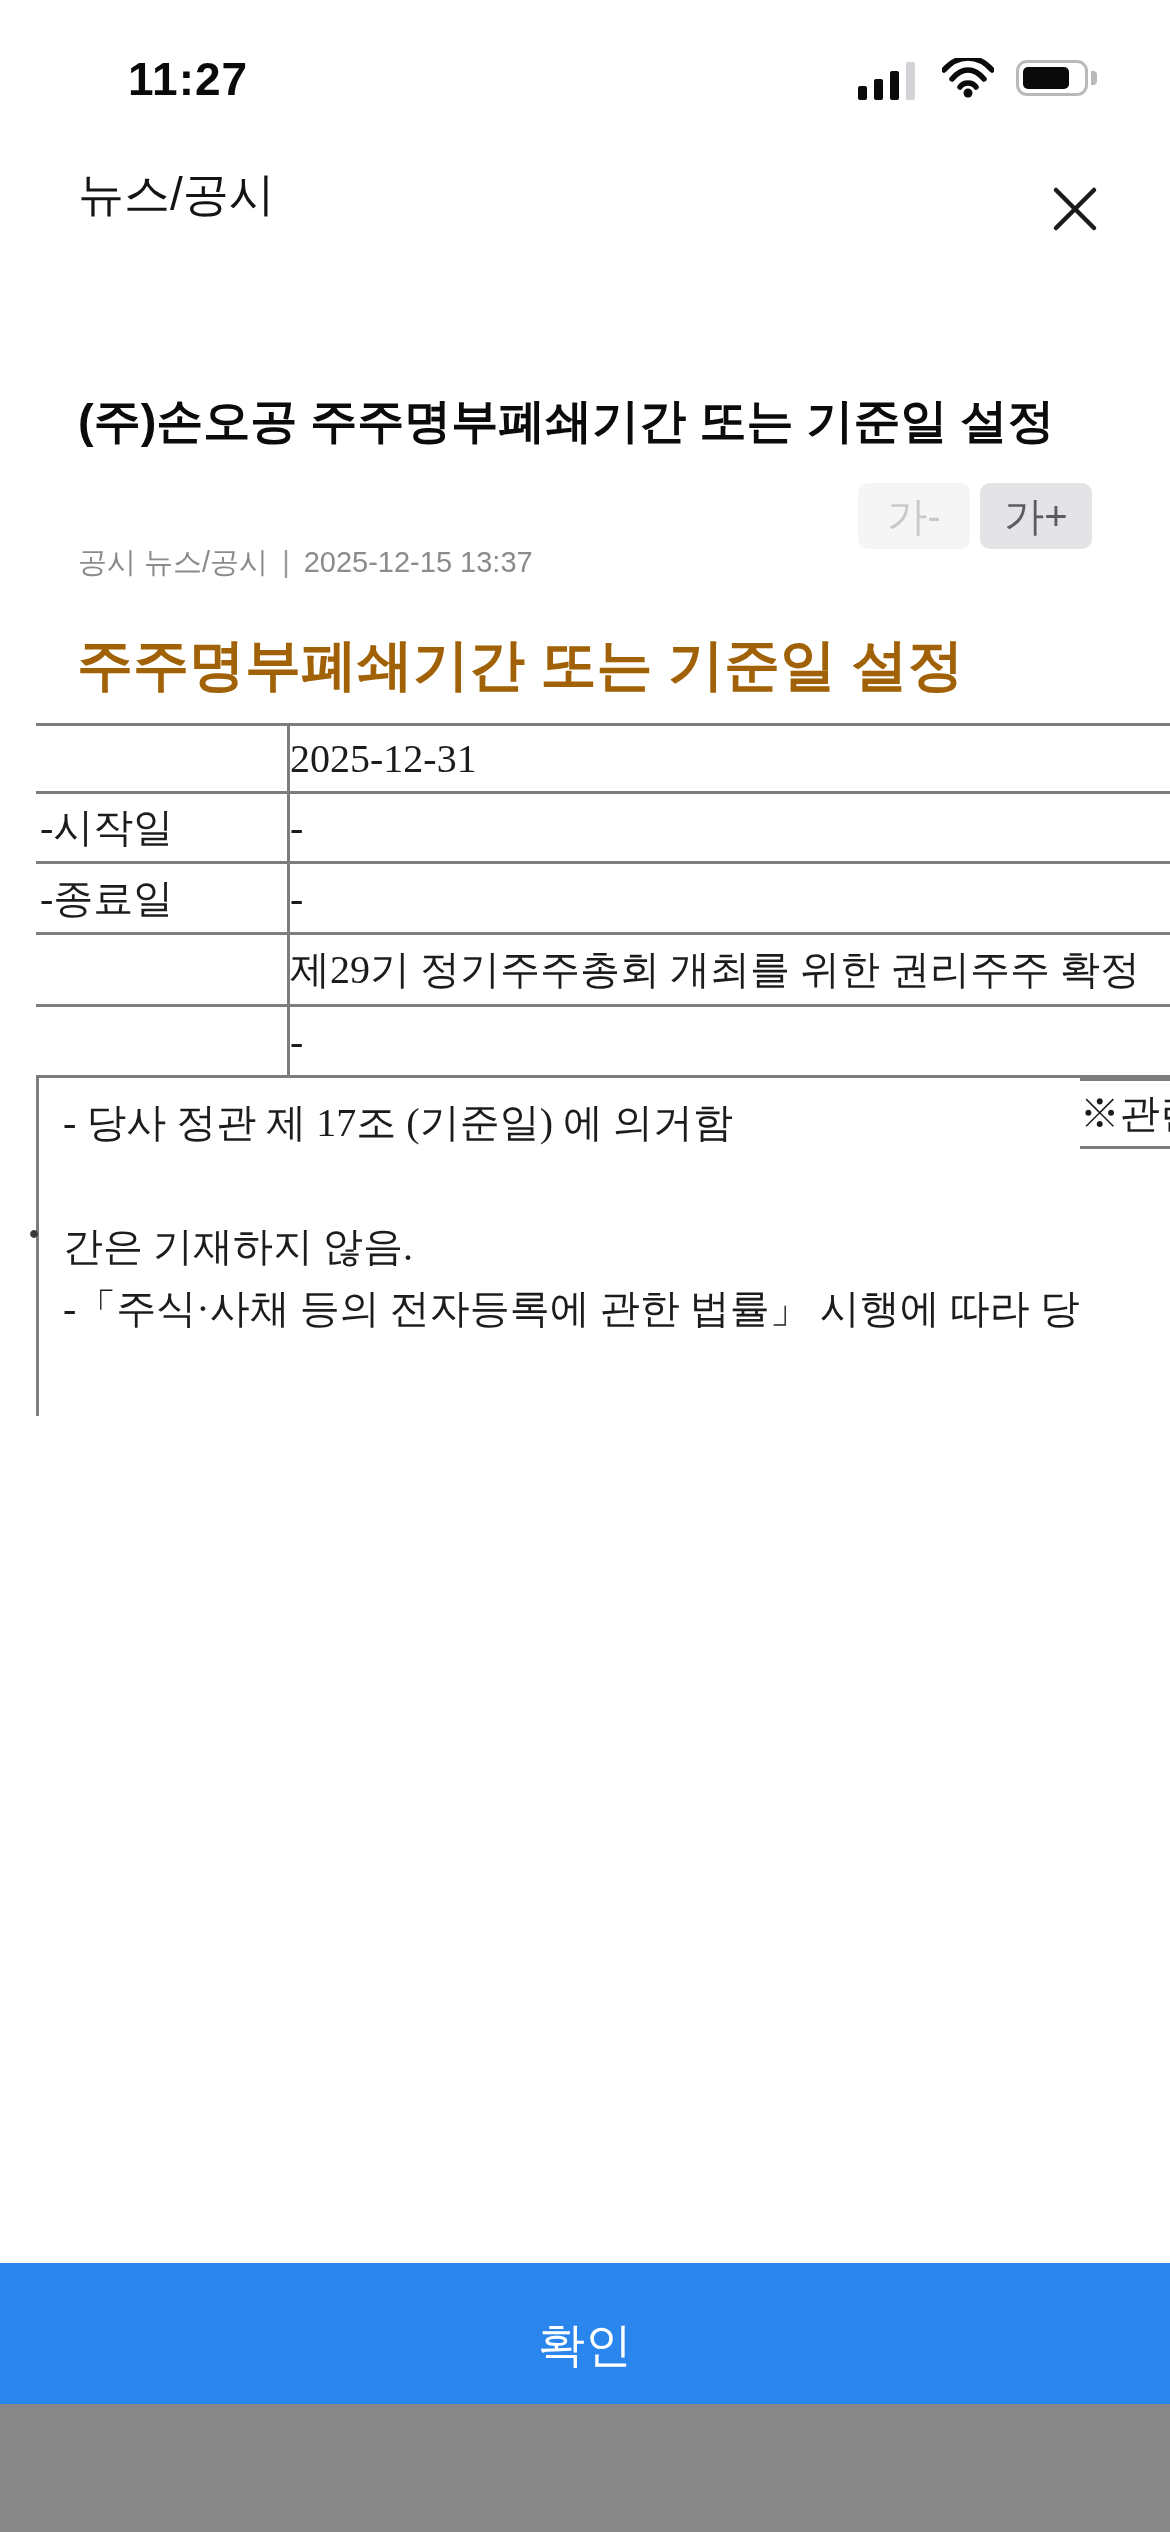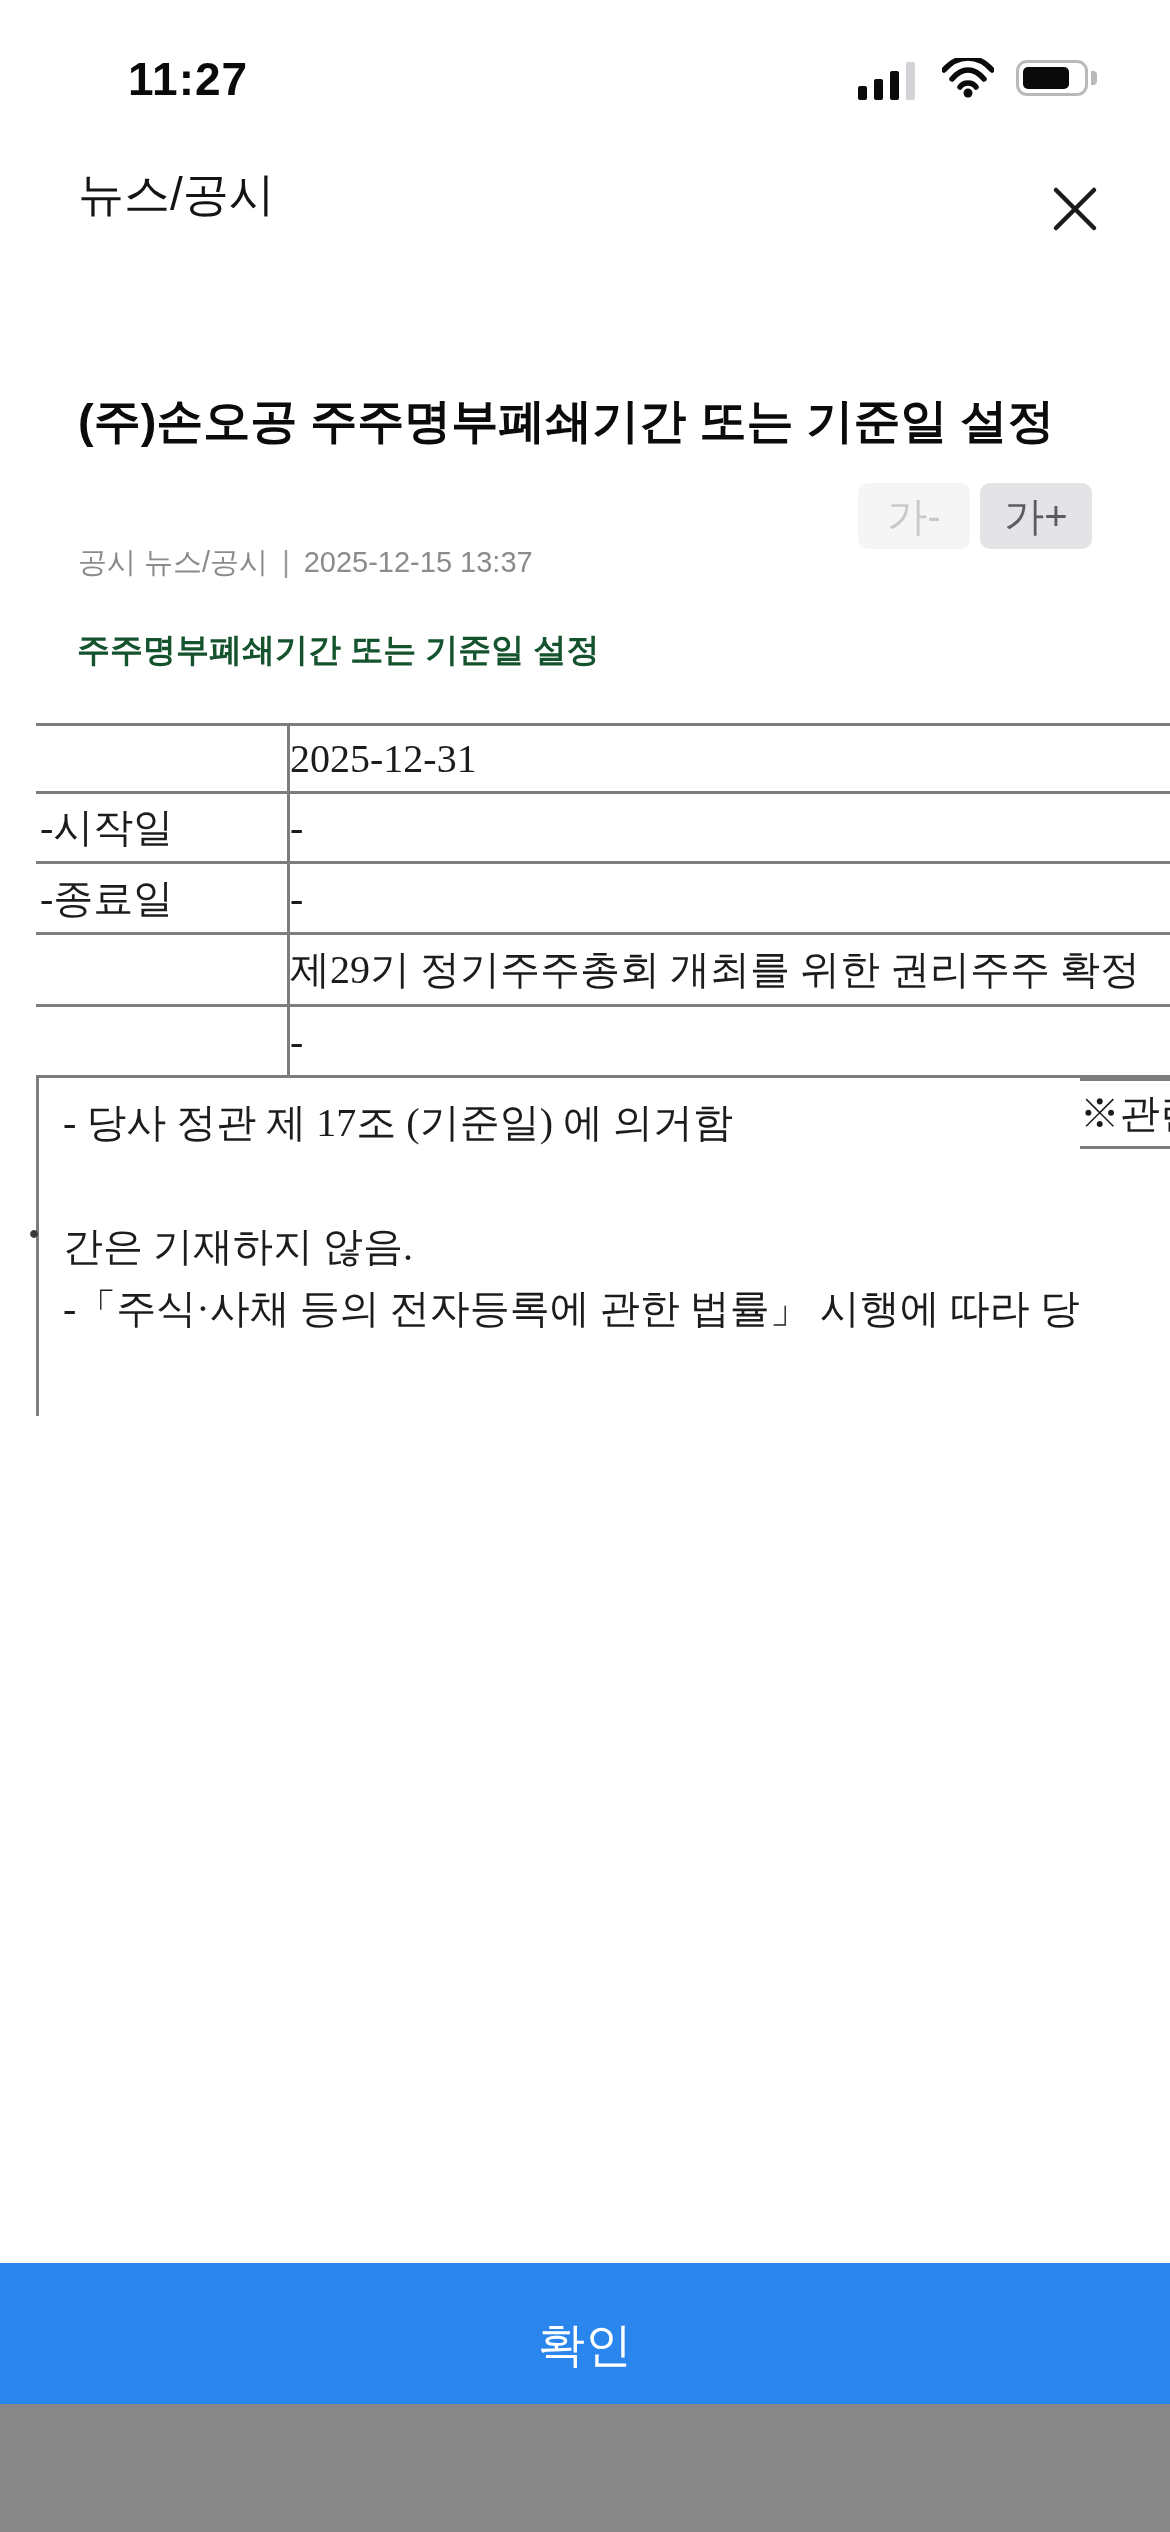--- a/index.html
+++ b/index.html
@@ -21,21 +21,21 @@
   .hdr-title{ position:absolute; left:78px; top:164px; font-size:46px; font-weight:500; color:#141414; }
   .close-btn{ position:absolute; left:1042px; top:176px; width:66px; height:66px; display:flex; align-items:center; justify-content:center; cursor:pointer; }
   
   .art-title{ position:absolute; left:78px; top:392px; width:1020px; font-size:47px; font-weight:700; color:#0b0b0b; line-height:1.25; white-space:nowrap; }
   .meta{ position:absolute; left:78px; top:498px; font-size:29px; color:#8b8b8b;margin-top:45px; }
   .meta .sep{ margin:0 14px; color:#9a9a9a; }
   .fbtn{ position:absolute; top:483px; width:112px; height:66px; border-radius:10px; display:flex; align-items:center; justify-content:center; font-size:40px; cursor:pointer; }
   .fbtn-minus{ left:858px; background:#f5f5f6; color:#c9c9cc; }
   .fbtn-plus{ left:980px; background:#e4e4e6; color:#5b5b60; font-weight:500; }
   
-  .doc-heading{ position:absolute; left:77px; top:628px; font-size:33px; font-weight:700; color:#14532d; }
+  .doc-heading{ position:absolute; left:77px; top:628px; font-size:56px; font-weight:700; color:#a16207; }
   .doc-table{
     position:absolute; left:36px; top:723px; width:1134px;
     border-top:3px solid #7d7d7d;
     font-family:"Liberation Serif","DejaVu Serif",serif;
     font-size:40px; color:#1c1c1c;
   }
   .trow{ display:flex; border-bottom:3px solid #7d7d7d; }
   .r1{ height:68px; } .r2{ height:70px; } .r3{ height:71px;text-align:right; } .r4{ height:72px; } .r5{ height:71px; }
   .c1{ width:254px; border-right:3px solid #7d7d7d; display:flex; align-items:center; padding-left:4px; white-space:nowrap; }
   .c2{ flex:1; display:flex; align-items:center; white-space:nowrap; overflow:visible; }

